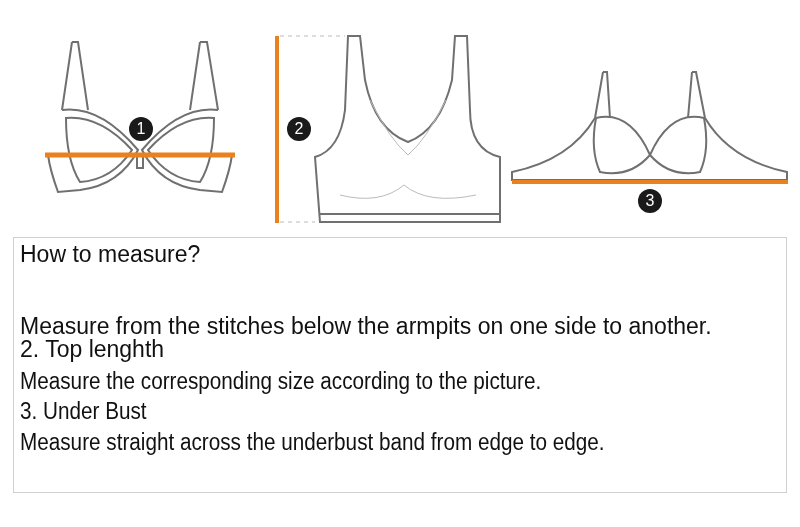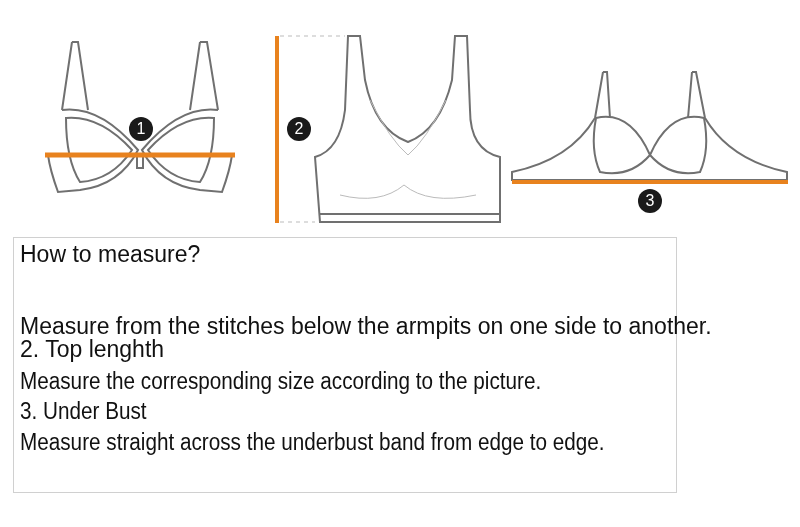--- a/index.html
+++ b/index.html
@@ -1,20 +1,20 @@
 <!DOCTYPE html>
 <html><head>
 <meta charset="utf-8">
 <style>
   html, body { margin: 0; padding: 0; background: #ffffff; }
   body { width: 800px; height: 527px; position: relative; overflow: hidden; font-family: "Liberation Sans", sans-serif; }
   .illus { position: absolute; top: 0; left: 0; width: 800px; height: 232px; }
   .badge { position: absolute; width: 24px; height: 24px; border-radius: 50%; background: #1a1a1a; color: #fff;
            font-family: "Liberation Sans", sans-serif; font-size: 16px; line-height: 24px; text-align: center; }
-  .box { position: absolute; left: 13px; top: 237px; width: 664px; height: 256px; border: 1px solid #d0d0d0; box-sizing: border-box; }
+  .box { position: absolute; left: 13px; top: 237px; width: 774px; height: 256px; border: 1px solid #d0d0d0; box-sizing: border-box; }
   .line { position: absolute; left: 6px; font-size: 23px; color: #111; white-space: nowrap; line-height: 28px; }
   .cond { transform-origin: left center; transform: scaleX(0.9); }
 </style>
 </head>
 <body>
 
 <div class="illus">
   <svg width="800" height="232" viewBox="0 0 800 232">
 
     <g fill="none" stroke="#707070" stroke-width="2">

